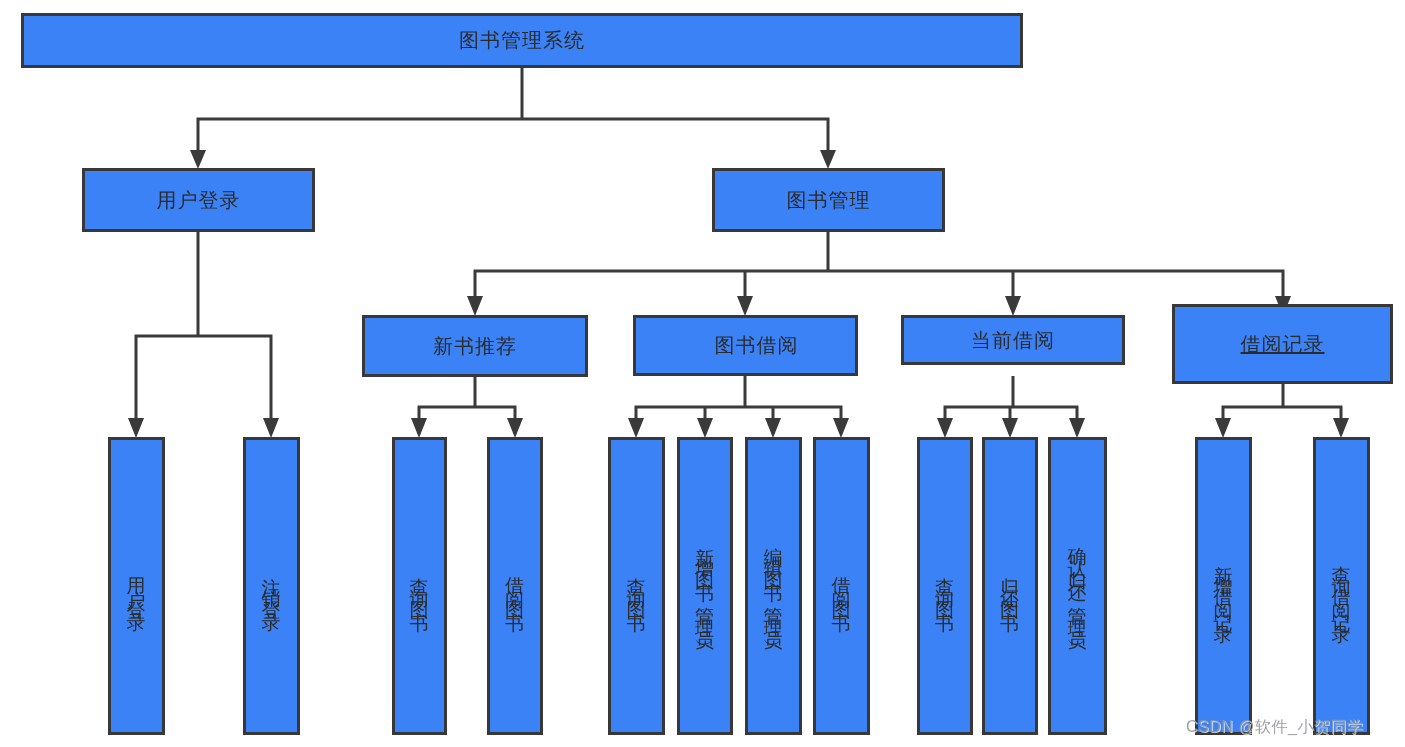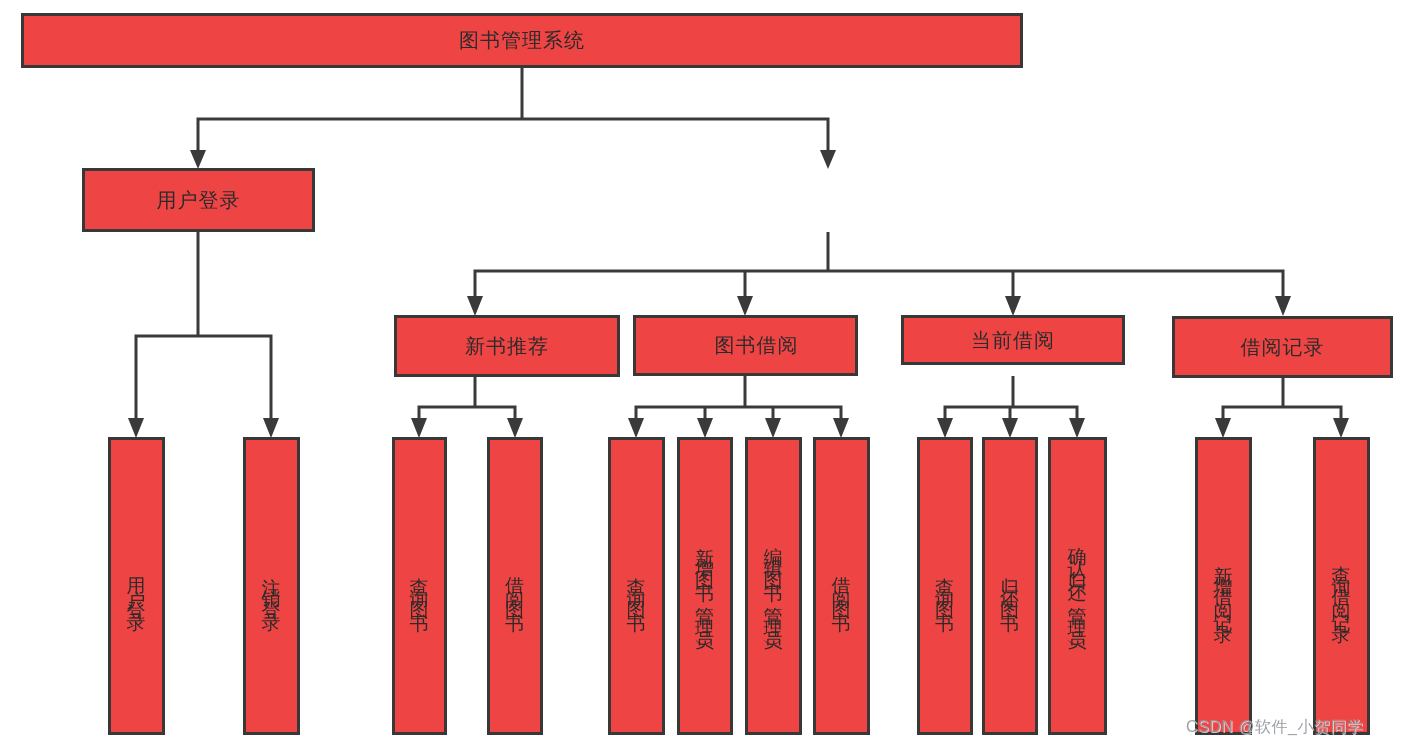--- a/index.html
+++ b/index.html
@@ -22,21 +22,21 @@
     fill: none;
   }
   .connectors polygon {
     fill: #3a3a3a;
     stroke: none;
   }
   .box {
     position: absolute;
     box-sizing: border-box;
     border: 3px solid #383838;
-    background: #ef4444;
+    background: #3b82f6;
     display: flex;
     align-items: center;
     justify-content: center;
     color: #2b2b2b;
   }
   .h-box {
     font-size: 20px;
     letter-spacing: 1px;
     text-align: center;
   }
@@ -111,25 +111,26 @@
     <g>
       <path d="M1283,377 V407 M1223,407 H1341 M1223,405.5 V420 M1341,405.5 V420"></path>
       <polygon points="1215,418 1231,418 1223,438"></polygon>
       <polygon points="1333,418 1349,418 1341,438"></polygon>
     </g>
   </svg>
 
   <div class="box h-box" style="left:21px;top:13px;width:1002px;height:55px;">图书管理系统</div>
 
   <div class="box h-box" style="left:82px;top:168px;width:233px;height:64px;">用户登录</div>
+  <div class="box h-box" style="left:712px;top:168px;width:233px;height:64px;">图书管理</div>
 
-  <div class="box h-box" style="left:362px;top:315px;width:226px;height:62px;margin-left:32px;">新书推荐</div>
+  <div class="box h-box" style="left:362px;top:315px;width:226px;height:62px;">新书推荐</div>
   <div class="box h-box" style="left:633px;top:315px;width:225px;height:61px;padding-left:22px;">图书借阅</div>
   <div class="box h-box" style="left:901px;top:315px;width:224px;height:50px;">当前借阅</div>
-  <div class="box h-box" style="left:1172px;top:316px;width:221px;height:62px;">借阅记录</div>
+  <div class="box h-box" style="left:1172px;top:304px;width:221px;height:80px;text-decoration:underline;">借阅记录</div>
 
   <div class="box v-box" style="left:108px;top:437px;width:57px;height:298px;">用户登录</div>
   <div class="box v-box" style="left:243px;top:437px;width:57px;height:298px;">注销登录</div>
 
   <div class="box v-box" style="left:392px;top:437px;width:55px;height:298px;">查询图书</div>
   <div class="box v-box" style="left:487px;top:437px;width:56px;height:298px;">借阅图书</div>
 
   <div class="box v-box" style="left:608px;top:437px;width:57px;height:298px;">查询图书</div>
   <div class="box v-box" style="left:677px;top:437px;width:56px;height:298px;">新增图书（管理员）</div>
   <div class="box v-box" style="left:745px;top:437px;width:57px;height:298px;">编辑图书（管理员）</div>

